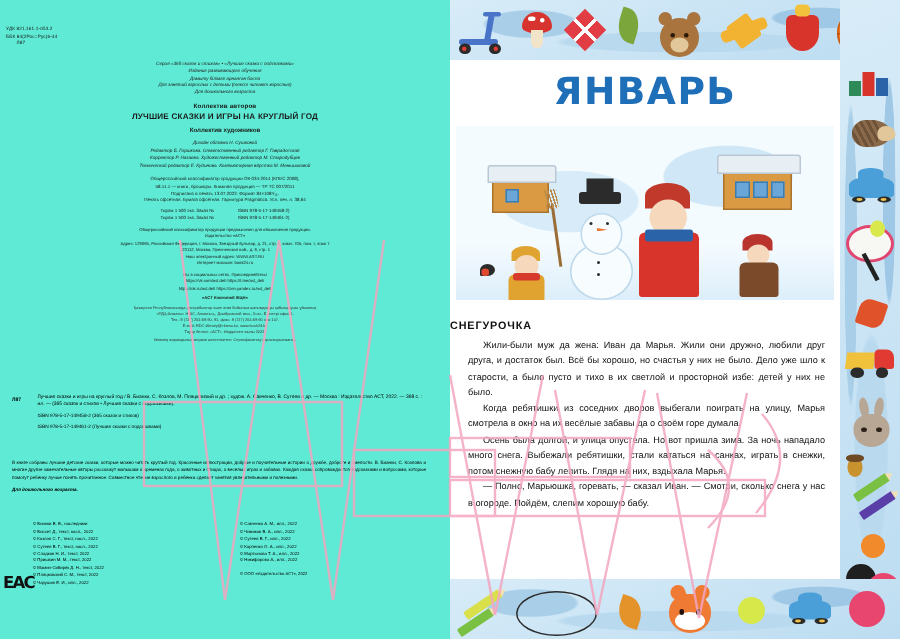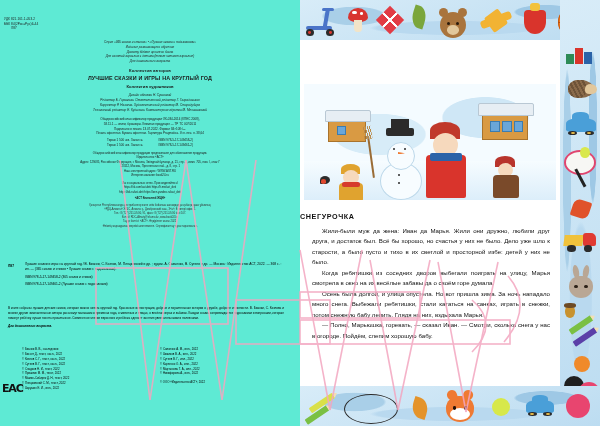--- a/index.html
+++ b/index.html
@@ -289,20 +289,21 @@
         <div class="copynote">© ООО «Издательство АСТ», 2022</div>
       </div>
     </div>
 
     <div class="eac">ЕАС</div>
   </div>
 
   <div class="page-right">
     <div class="right-inner">
 
+      <div class="month">ЯНВАРЬ</div>
 
       <div class="illus">
         <div class="sky"></div>
         <div class="snowground"></div>
 
         <div class="hut" style="left:24px;top:34px;width:36px;height:22px;">
           <div class="roof"></div>
           <div class="win" style="left:8px;top:7px;width:7px;height:7px;"></div>
         </div>
 

